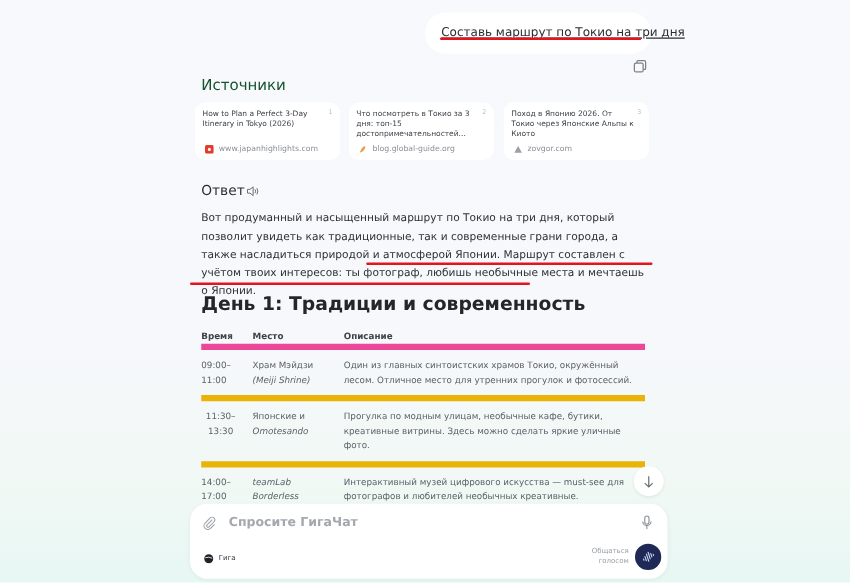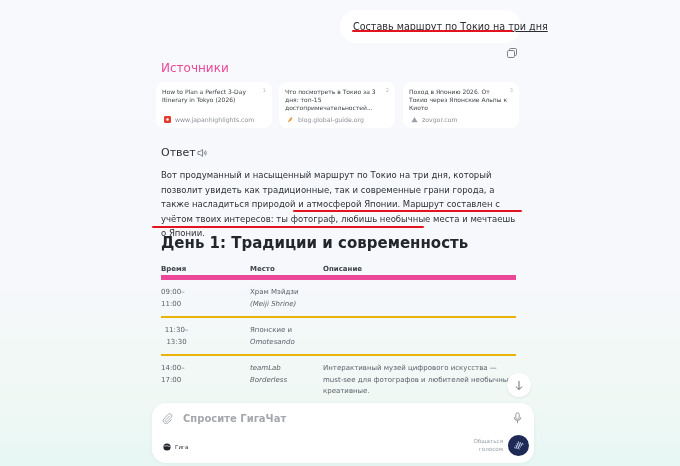--- a/index.html
+++ b/index.html
@@ -17,21 +17,21 @@
     position: absolute; left: 340px; top: 10px; width: 181px; height: 33px;
     background: #ffffff; border-radius: 17px;
     display: flex; align-items: center; padding-left: 13px;
     font-size: 9.6px; color: #2a2e33; white-space: nowrap; text-decoration: underline;
   }
   .copy-icon { position: absolute; left: 506px; top: 47px; width: 12px; height: 12px; cursor: pointer; }
 
   .red-line { position: absolute; height: 2px; background: #e3141f; border-radius: 1px; }
 
   
-  .sources-title { position: absolute; left: 161px; top: 61px; font-size: 12px; color: #ec4899; }
+  .sources-title { position: absolute; left: 161px; top: 61px; font-size: 12px; color: #14532d; }
   .source-card {
     position: absolute; top: 82px; width: 116px; height: 46px;
     background: #ffffff; border-radius: 8px; padding: 6px 6px 0 6px;
     cursor: pointer;
   }
   .source-title { font-size: 6px; line-height: 8px; color: #3a3f45; height: 24px; overflow: hidden; width: 100px; }
   .source-num { position: absolute; right: 6px; top: 5px; font-size: 5px; color: #b8bcc2; }
   .source-foot { position: absolute; left: 8px; bottom: 5px; display: flex; align-items: center; gap: 4px; font-size: 6.2px; color: #8b9097; }
   .fav { width: 7px; height: 7px; display: inline-block; }
 
@@ -40,22 +40,22 @@
   .speaker-icon { width: 11px; height: 10px; cursor: pointer; }
   .answer-text {
     position: absolute; left: 161px; top: 168px; width: 360px;
     font-size: 8.5px; line-height: 14.5px; color: #2d3136;
   }
   .day-title { position: absolute; left: 161px; top: 234px; font-size: 15px; font-weight: bold; color: #23272c; text-align: right; }
 
   
   .table { position: absolute; left: 161px; top: 262px; width: 355px; font-size: 7px; color: #5b6068; }
   .thead { display: flex; height: 18px; align-items: center; border-bottom: 5px solid #ec4899; font-weight: bold; color: #3d4248; font-size: 7px;}
-  .row { display: flex; padding: 7px 0 6px 0; border-bottom: 2px solid #eab308; line-height: 11.5px; }
-  .c1 { width: 41px; } .c2 { width: 73px; margin-left: 48px; } .c3 { flex: 1; }
+  .row { display: flex; padding: 7px 0 6px 0; border-bottom: 5px solid #eab308; line-height: 11.5px; }
+  .c1 { width: 41px; } .c2 { width: 73px; } .c3 { flex: 1; }
   .it { font-style: italic; }
 
   .scroll-down {
     position: absolute; left: 507px; top: 373px; width: 24px; height: 24px; border-radius: 50%;
     background: #ffffff; box-shadow: 0 1px 3px rgba(0,0,0,0.08);
     display: flex; align-items: center; justify-content: center; cursor: pointer;
   }
 
   
   .composer {
@@ -152,28 +152,30 @@
       <div class="c2">Место</div>
       <div class="c3">Описание</div>
     </div>
 
     <div class="row">
       <div class="c1" style="padding-right:10px;">09:00–11:00</div>
       <div class="c2">
         <span>Храм Мэйдзи</span><br>
         <span class="it">(Meiji Shrine)</span>
       </div>
+      <div class="c3">Один из главных синтоистских храмов Токио, окружённый лесом. Отличное место для утренних прогулок и фотосессий.</div>
     </div>
 
     <div class="row">
       <div class="c1" style="padding-right:10px;text-align:center;">11:30–13:30</div>
       <div class="c2">
         <span>Японские и</span><br>
         <span class="it">Omotesando</span>
       </div>
+      <div class="c3">Прогулка по модным улицам, необычные кафе, бутики, креативные витрины. Здесь можно сделать яркие уличные фото.</div>
     </div>
 
     <div class="row">
       <div class="c1" style="padding-right:10px;">14:00–17:00</div>
       <div class="c2">
         <span class="it">teamLab</span><br>
         <span class="it">Borderless</span>
       </div>
       <div class="c3">Интерактивный музей цифрового искусства — must-see для фотографов и любителей необычных креативные.</div>
     </div>

